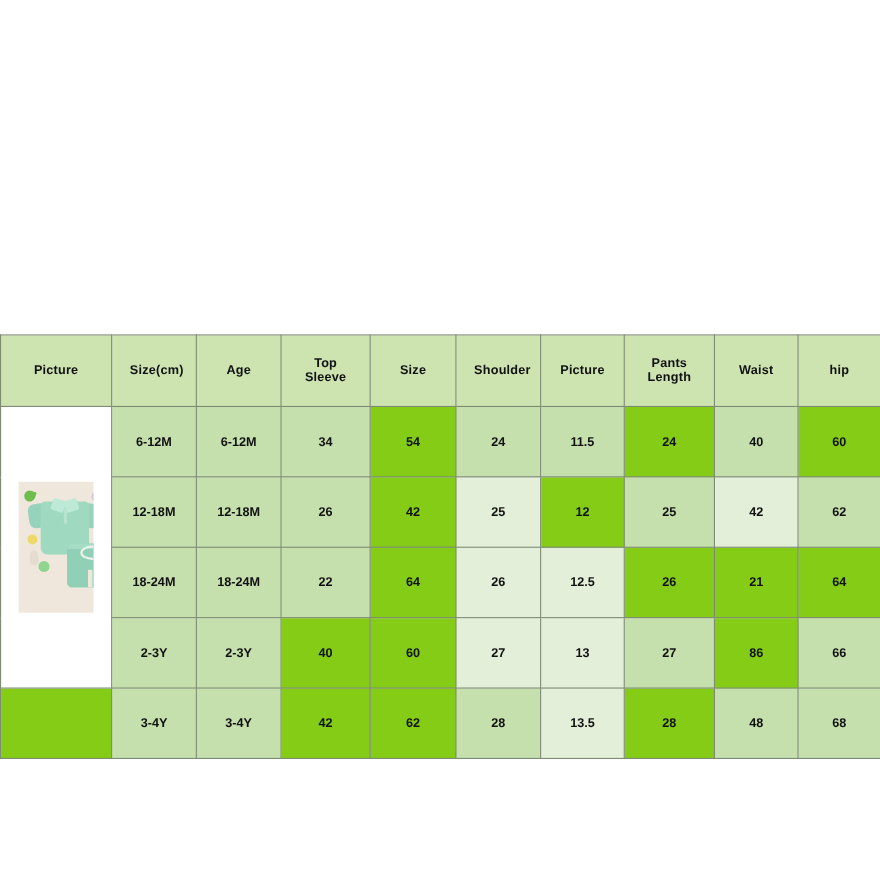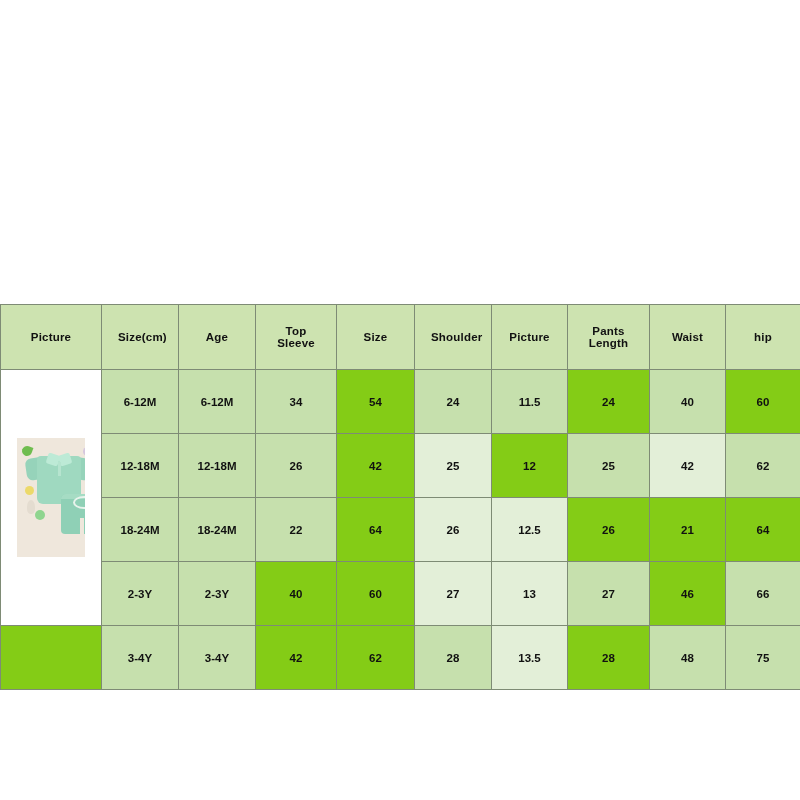--- a/index.html
+++ b/index.html
@@ -347,33 +347,33 @@
       </tr>
 
       <tr>
         <td class="sh-mid">2-3Y</td>
         <td class="sh-mid">2-3Y</td>
         <td class="sh-light">40</td>
         <td class="sh-light">60</td>
         <td class="sh-pale">27</td>
         <td class="sh-pale">13</td>
         <td class="sh-mid">27</td>
-        <td class="sh-light">46</td>
+        <td class="sh-light">86</td>
         <td class="sh-mid">66</td>
       </tr>
 
       <tr>
         <td class="sh-light"></td>
         <td class="sh-mid">3-4Y</td>
         <td class="sh-mid">3-4Y</td>
         <td class="sh-light">42</td>
         <td class="sh-light">62</td>
         <td class="sh-mid">28</td>
         <td class="sh-pale">13.5</td>
         <td class="sh-light">28</td>
         <td class="sh-mid">48</td>
-        <td class="sh-mid">75</td>
+        <td class="sh-mid">68</td>
       </tr>
 
     </tbody>
   </table>
 
 </div>
 
 </body></html>

